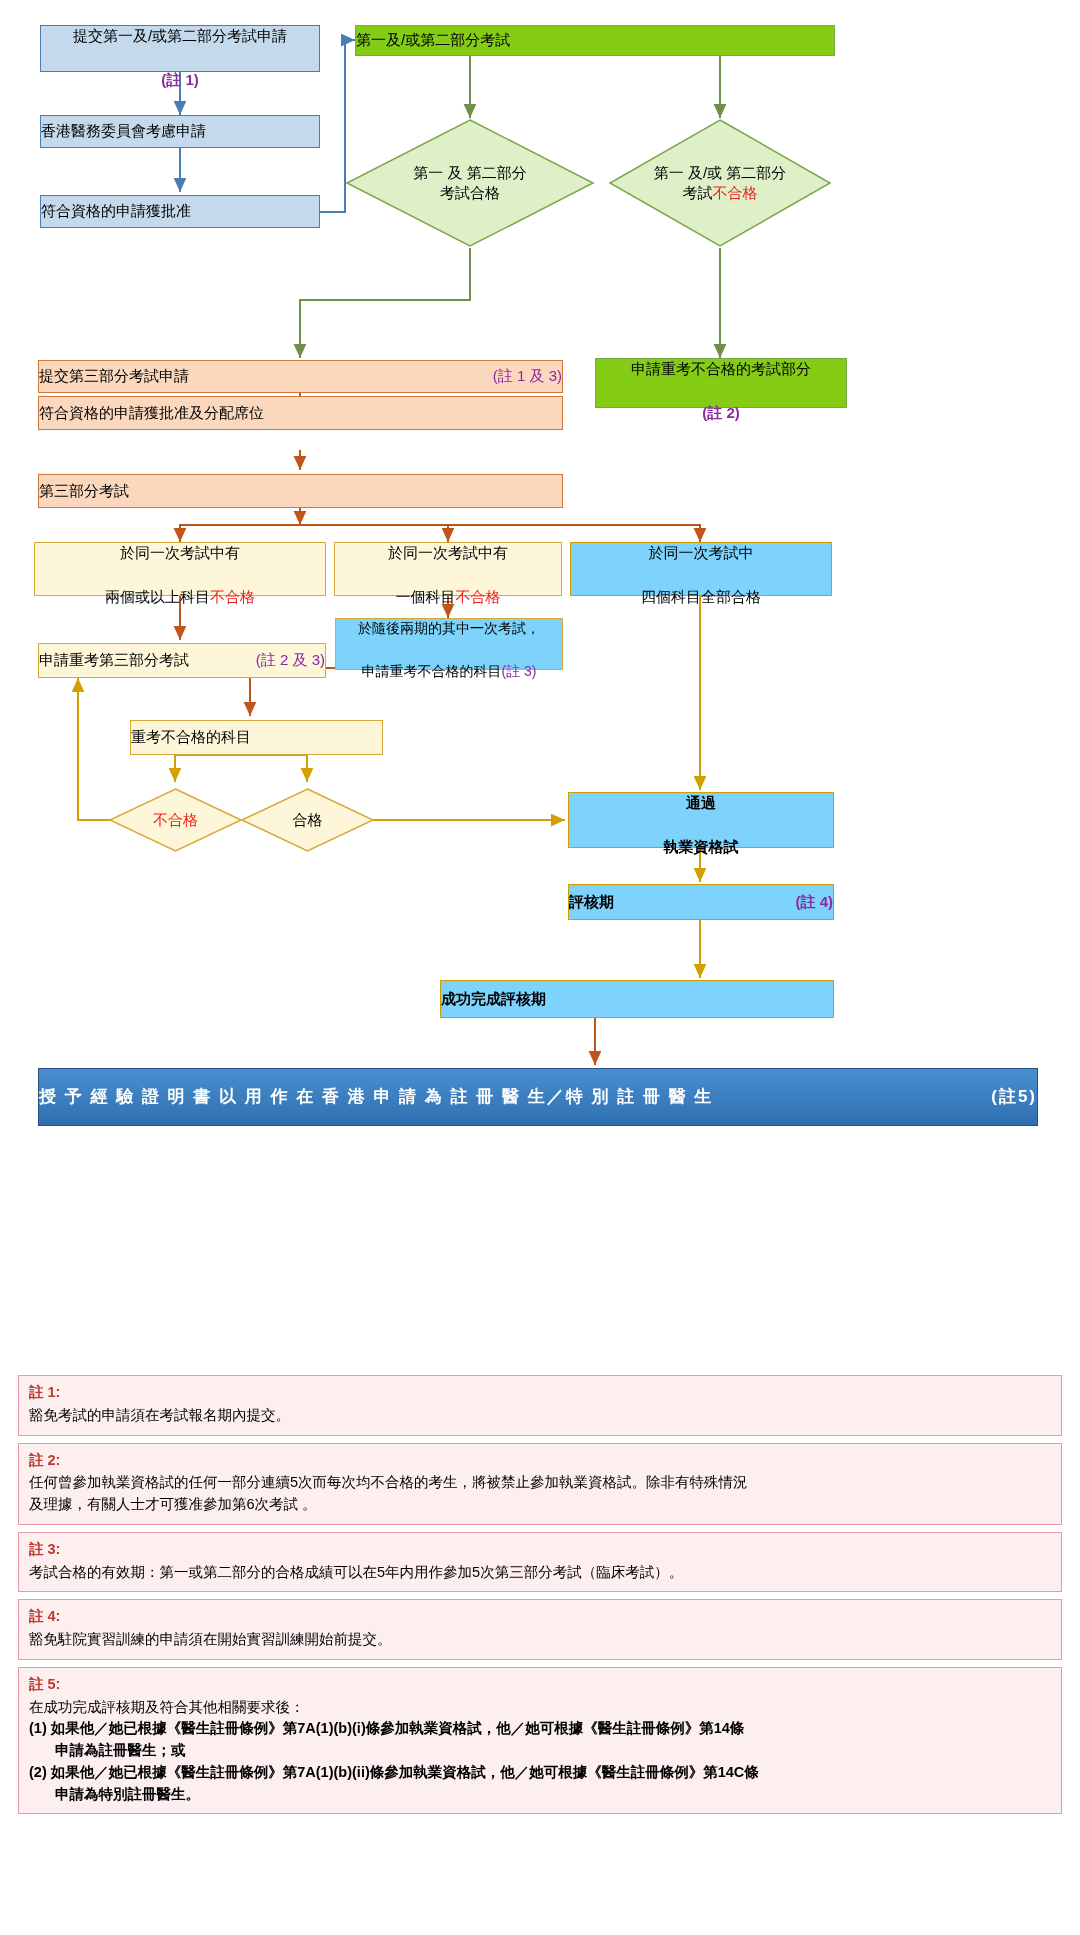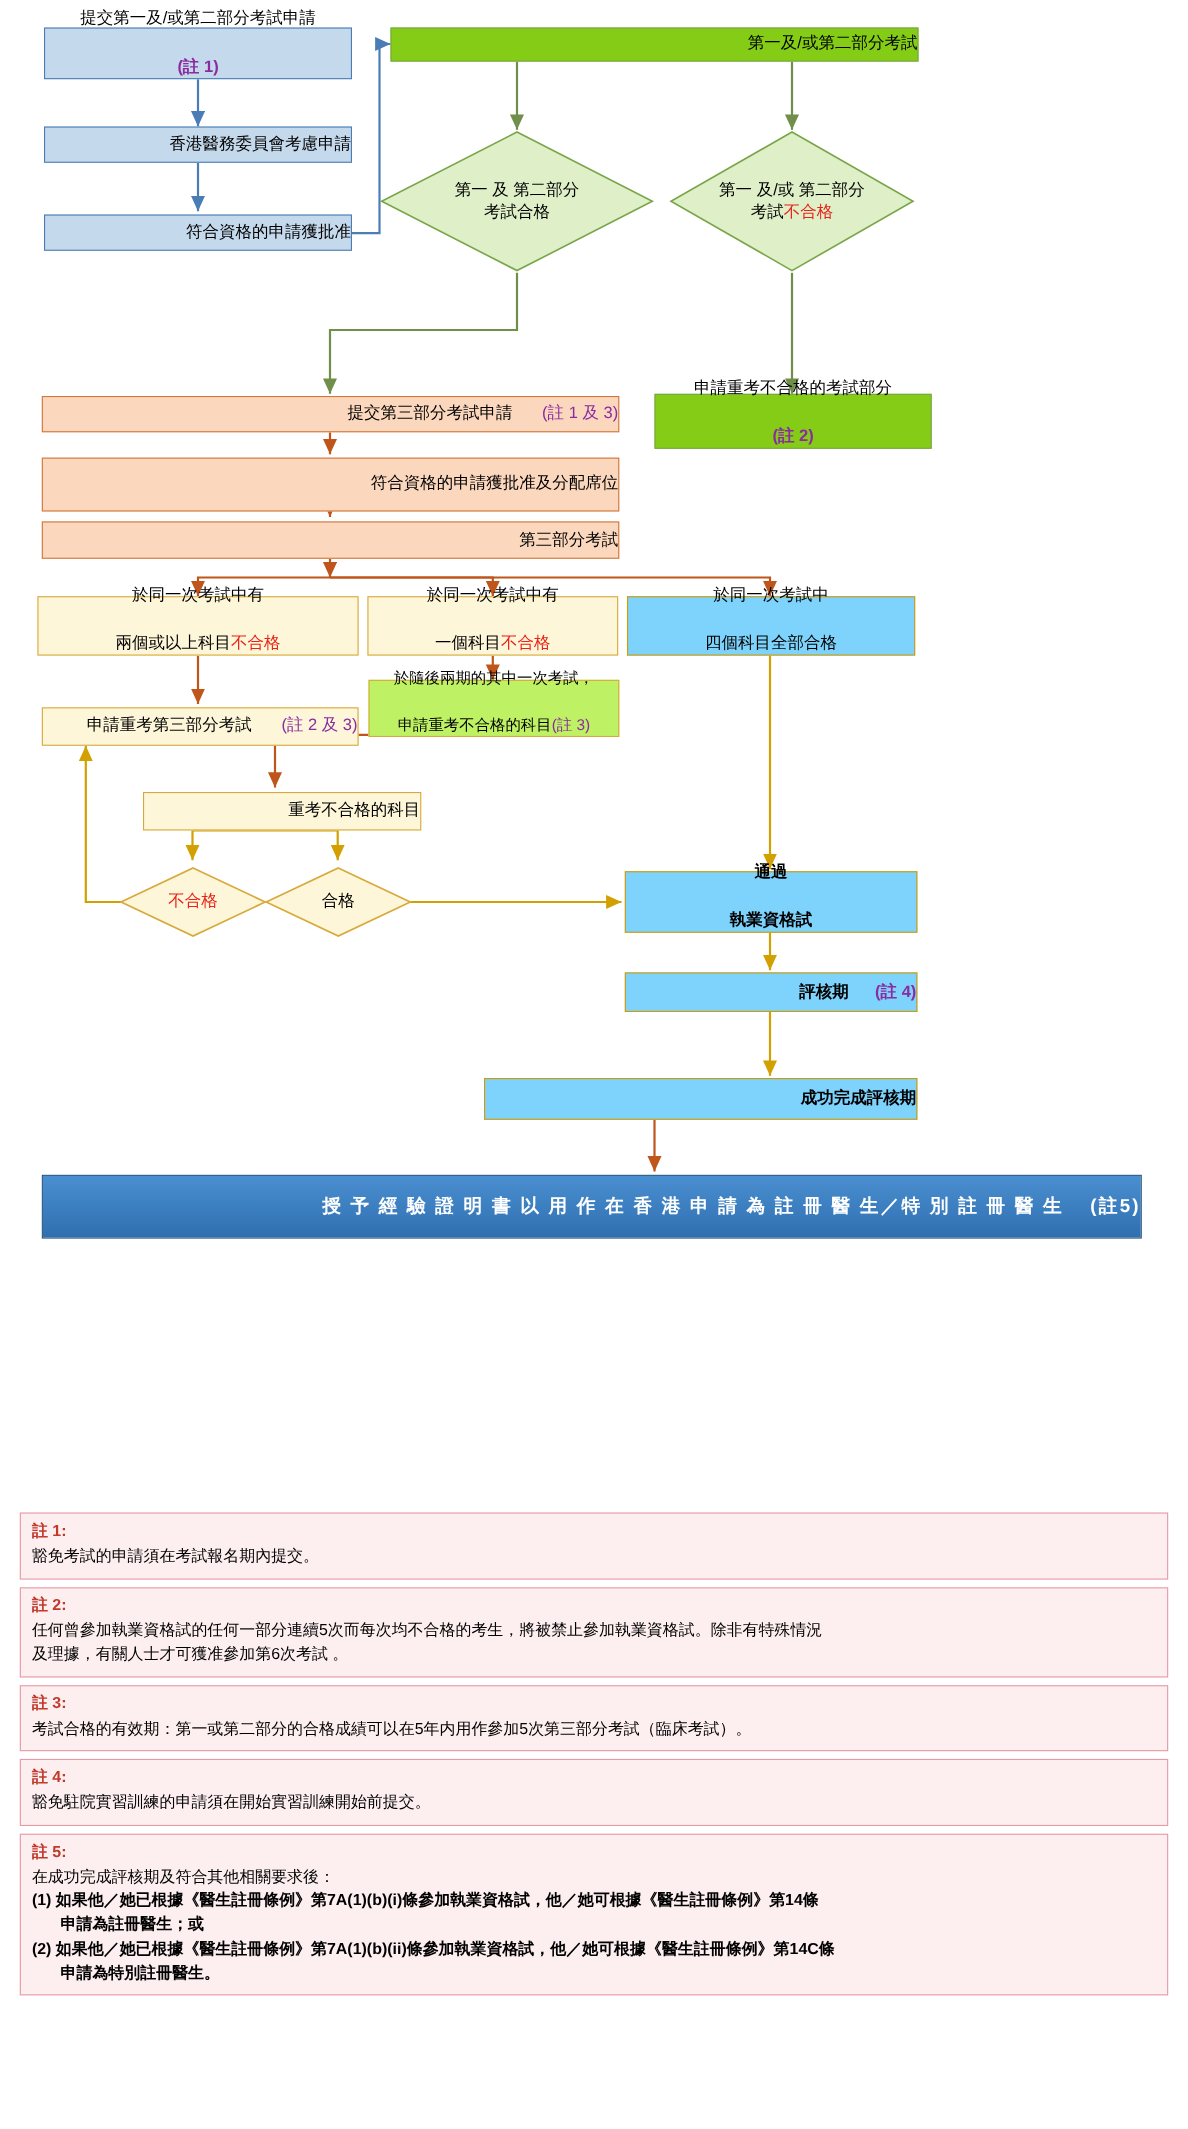--- a/index.html
+++ b/index.html
@@ -4,32 +4,32 @@
 <style>
   html,body{margin:0;padding:0;}
   body{
     width:1080px;height:1935px;background:#ffffff;
     font-family:"Liberation Sans","DejaVu Sans",sans-serif;
     position:relative;overflow:hidden;
   }
   #flow{position:relative;width:1080px;height:1935px;}
   .box{
     position:absolute;box-sizing:border-box;
-    display:flex;align-items:center;justify-content:flex-end;
+    display:flex;align-items:center;justify-content:space-between;
     text-align:center;line-height:1.35;gap:24px;
   }
   .blue{background:#c5d9ec;border:1px solid #4a7db5;color:#000;font-size:15px;}
   .blue-deep{
     background:linear-gradient(180deg,#4a8fd0 0%,#2f6fb0 100%);
     border:1px solid #24547f;color:#ffffff;font-size:17px;letter-spacing:2px;font-weight:bold;
   }
   .green{background:#84cc16;border:1px solid #7aa64b;color:#000;font-size:15px;}
   .peach{background:#fbd8bd;border:1px solid #d0783c;color:#000;font-size:15px;}
   .cream{background:#fdf6d8;border:1px solid #d8a93a;color:#000;font-size:15px;}
-  .cream2{background:#bef264;border:1px solid #d8a93a;color:#000;font-size:14px;}
+  .cream2{background:#7dd3fc;border:1px solid #d8a93a;color:#000;font-size:14px;}
   .gold{background:#7dd3fc;border:1px solid #d29b00;color:#000;font-size:15px;font-weight:bold;}
   .dia{position:absolute;}
   .dia .shape{
     position:absolute;left:0;top:0;width:100%;height:100%;
   }
   .dia .lbl{
     position:absolute;left:0;top:0;width:100%;height:100%;
     display:flex;align-items:center;justify-content:center;text-align:center;
     font-size:15px;line-height:1.35;
   }
@@ -152,21 +152,21 @@
   <div class="box green" style="left:595px;top:358px;width:252px;height:50px;flex-direction:column;">
     <span>申請重考不合格的考試部分</span>
     <span class="purple bold">(註 2)</span>
   </div>
 
   <div class="box peach" style="left:38px;top:360px;width:525px;height:33px;">
     <span>提交第三部分考試申請</span>
     <span class="purple" style="margin-left:3px">(註 1 及 3)</span>
   </div>
 
-  <div class="box peach" style="left:38px;top:416px;width:525px;height:49px;">
+  <div class="box peach" style="left:38px;top:396px;width:525px;height:34px;">
     <span>符合資格的申請獲批准及分配席位</span>
   </div>
 
   <div class="box peach" style="left:38px;top:474px;width:525px;height:34px;">
     <span>第三部分考試</span>
   </div>
 
   <div class="box cream" style="left:34px;top:542px;width:292px;height:54px;flex-direction:column;">
     <span>於同一次考試中有</span>
     <span>

